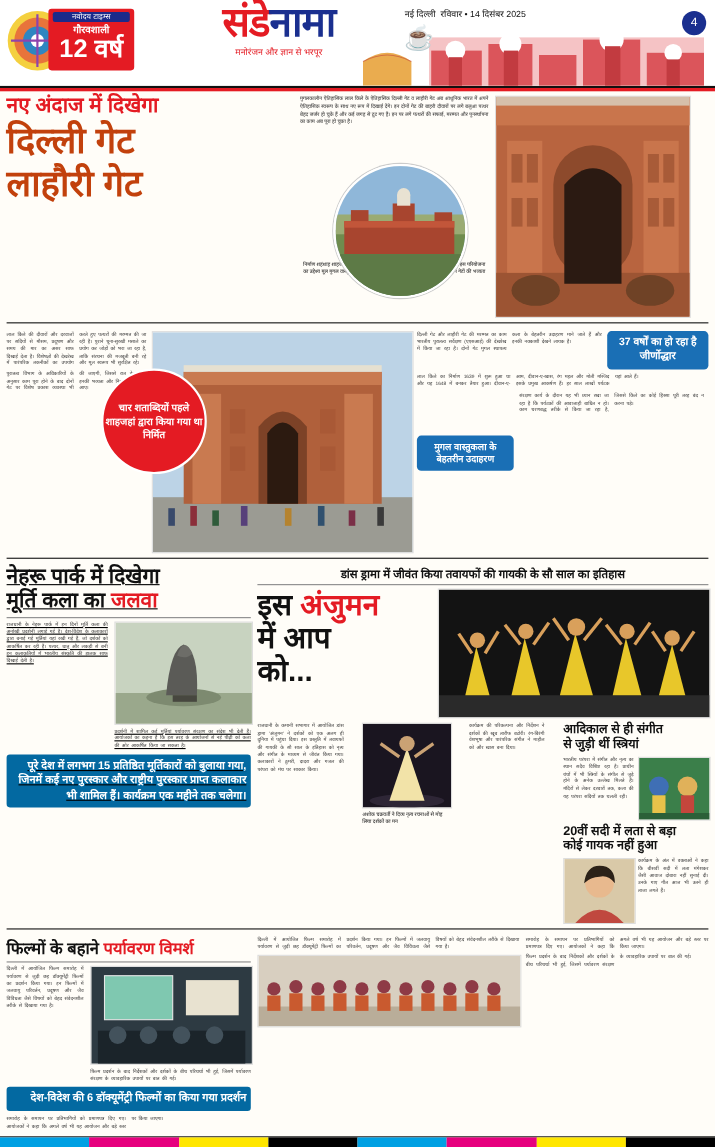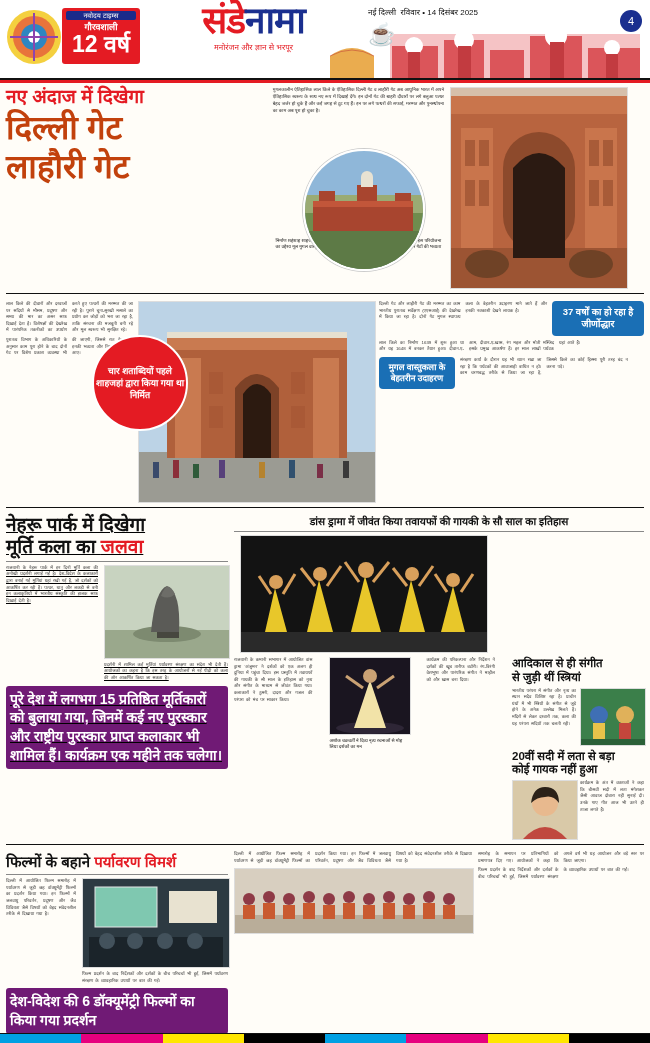--- a/index.html
+++ b/index.html
@@ -5,21 +5,21 @@
   html,body{margin:0;padding:0;background:#b9b9b9;}
   body{font-family:"Liberation Sans", sans-serif;}
   .page{
     width:650px;height:1043px;background:#fffdf8;position:relative;
     overflow:hidden;box-sizing:border-box;
   }
   
   .masthead{position:relative;height:78px;border-bottom:2px solid #111;overflow:hidden;background:#fff;}
   .mh-skyline{position:absolute;left:0;top:0;width:100%;height:78px;}
   .mh-left-logo{position:absolute;left:4px;top:6px;width:60px;height:62px;}
-  .mh-badge{position:absolute;left:62px;top:8px;width:78px;height:56px;background:#e41b23;border-radius:3px;color:#fff;text-align:center;line-height:1.05;padding-top:3px;box-sizing:border-box;}
+  .mh-badge{position:absolute;left:44px;top:8px;width:78px;height:56px;background:#e41b23;border-radius:3px;color:#fff;text-align:center;line-height:1.05;padding-top:3px;box-sizing:border-box;}
   .mh-badge .b1{font-size:7px;background:#1b2a8a;display:block;margin:0 4px;border-radius:2px;padding:1px 0;}
   .mh-badge .b2{font-size:9px;font-weight:bold;display:block;margin-top:3px;}
   .mh-badge .b3{font-size:23px;font-weight:bold;display:block;line-height:1;}
   .mh-title{position:absolute;left:146px;top:2px;width:215px;text-align:center;}
   .mh-title .t-sun{font-size:37px;font-weight:bold;color:#e41b23;letter-spacing:-1px;line-height:1;}
   .mh-title .t-nama{color:#1a2f8f;}
   .mh-title .t-sub{font-size:8px;color:#e41b23;margin-top:2px;}
   .mh-date{position:absolute;left:368px;top:6px;font-size:8px;color:#111;}
   .mh-cup{position:absolute;left:368px;top:22px;font-size:22px;}
   .mh-circle{position:absolute;right:8px;top:10px;width:22px;height:22px;border-radius:50%;background:#1a2f8f;color:#fff;font-size:11px;text-align:center;line-height:22px;}
@@ -54,21 +54,21 @@
 
   
   .sec2{display:flex;padding:3px 6px 0 6px;}
   .s2-left{width:222px;text-decoration:underline;}
   .s2-right{width:410px;margin-left:6px;}
   .head2{font-size:19px;font-weight:bold;line-height:1.15;color:#111;}
   .head2 .red{color:#e41b23;}
   .head2b{font-size:10.5px;font-weight:bold;text-align:center;color:#111;}
   .big-red{font-size:27px;font-weight:bold;line-height:1.12;color:#111;}
   .big-red .r{color:#e41b23;}
-  .redband{background:#701a75;color:#fff;font-weight:bold;font-size:14px;text-align:left;padding:4px 4px;line-height:1.35;border-radius:3px;}
+  .redband{background:#0369a1;color:#fff;font-weight:bold;font-size:10px;text-align:right;padding:4px 4px;line-height:1.35;border-radius:3px;}
 
   
   .sec3{display:flex;padding:3px 6px 0 6px;}
   .s3-left{width:222px;}
   .s3-mid{width:238px;margin-left:6px;}
   .s3-right{width:166px;margin-left:6px;}
   .head3{font-size:15px;font-weight:bold;color:#111;}
   .head3 .red{color:#e41b23;}
   .head3s{font-size:11.5px;font-weight:bold;color:#111;line-height:1.2;}
 
@@ -275,21 +275,21 @@
       <div style="display:flex;">
         <div style="width:168px;">
           <div class="filler twocol">दिल्ली गेट और लाहौरी गेट की मरम्मत का काम भारतीय पुरातत्व सर्वेक्षण (एएसआई) की देखरेख में किया जा रहा है। दोनों गेट मुगल स्थापत्य कला के बेहतरीन उदाहरण माने जाते हैं और इनकी नक्काशी देखने लायक है।</div>
         </div>
         <div style="width:92px;margin-left:5px;">
           <div class="blue-box">37 वर्षों का हो रहा है जीर्णोद्धार</div>
         </div>
       </div>
       <div class="filler threecol" style="margin-top:4px;">लाल किले का निर्माण 1639 में शुरू हुआ था और यह 1648 में बनकर तैयार हुआ। दीवान-ए-आम, दीवान-ए-खास, रंग महल और मोती मस्जिद इसके प्रमुख आकर्षण हैं। हर साल लाखों पर्यटक यहां आते हैं।</div>
       <div style="display:flex;margin-top:4px;">
-        <div style="width:76px;">
+        <div style="width:88px;margin-top:39px;">
           <div class="blue-box small">मुगल वास्तुकला के बेहतरीन उदाहरण</div>
         </div>
         <div style="width:168px;margin-left:5px;">
           <div class="filler twocol">संरक्षण कार्य के दौरान यह भी ध्यान रखा जा रहा है कि पर्यटकों की आवाजाही बाधित न हो। काम चरणबद्ध तरीके से किया जा रहा है, जिससे किले का कोई हिस्सा पूरी तरह बंद न करना पड़े।</div>
         </div>
       </div>
     </div>
   </div>
 
   <div class="rule" style="margin:4px 6px 3px 6px;"></div>
@@ -318,20 +318,27 @@
           <div class="filler" style="margin-top:3px;">प्रदर्शनी में शामिल कई मूर्तियां पर्यावरण संरक्षण का संदेश भी देती हैं। आयोजकों का कहना है कि इस तरह के आयोजनों से नई पीढ़ी को कला की ओर आकर्षित किया जा सकता है।</div>
         </div>
       </div>
       <div class="redband" style="margin-top:4px;">पूरे देश में लगभग 15 प्रतिष्ठित मूर्तिकारों को बुलाया गया, जिनमें कई नए पुरस्कार और राष्ट्रीय पुरस्कार प्राप्त कलाकार भी शामिल हैं। कार्यक्रम एक महीने तक चलेगा।</div>
     </div>
 
     <div class="s2-right">
       <div class="head2b">डांस ड्रामा में जीवंत किया तवायफों की गायकी के सौ साल का इतिहास</div>
       <div class="thin" style="margin:3px 0;"></div>
       <div style="display:flex;">
+        <div style="width:158px;">
+          <div class="big-red">
+            <span>इस </span><span class="r">अंजुमन</span>
+          </div>
+          <div class="big-red">में आप</div>
+          <div class="big-red">को...</div>
+        </div>
         <div style="width:246px;margin-left:6px;">
           <svg class="ph" viewBox="0 0 246 116" width="246" height="116">
             <rect width="246" height="116" fill="#131313"></rect>
             <rect y="96" width="246" height="20" fill="#2a2a2a"></rect>
             <g fill="#e8c72a">
               <path d="M24 96 L34 52 L46 96 Z"></path>
                 <circle cx="35" cy="46" r="7" fill="#d9a05b"></circle>
               <path d="M66 96 L78 44 L92 96 Z"></path>
                 <circle cx="79" cy="38" r="7" fill="#d9a05b"></circle>
               <path d="M110 96 L124 40 L140 96 Z"></path>

